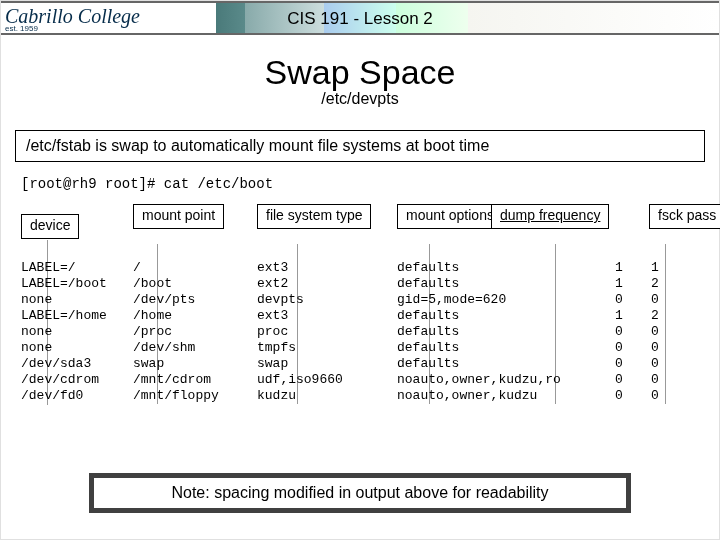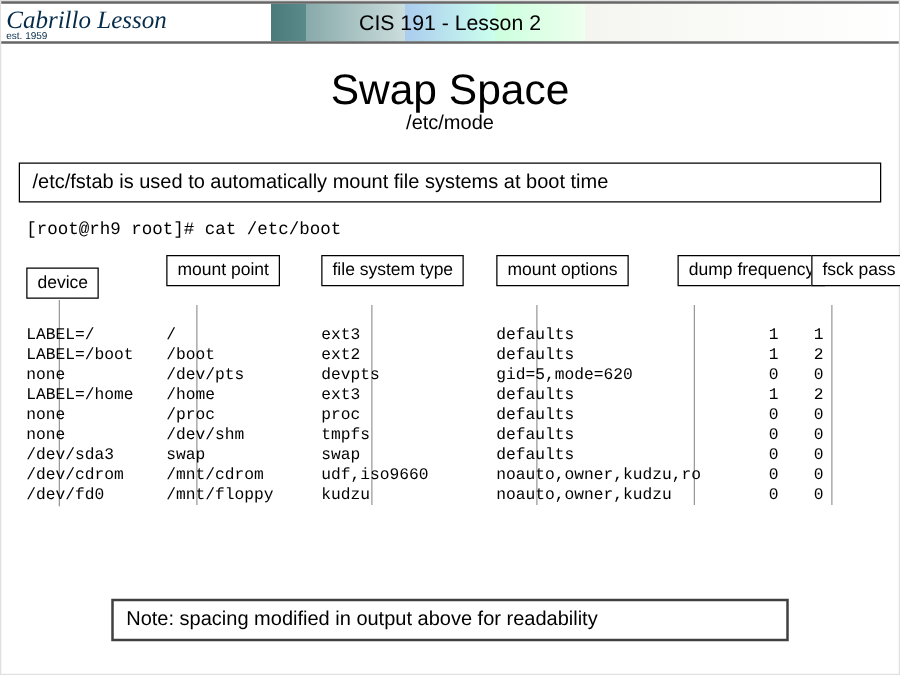--- a/index.html
+++ b/index.html
@@ -106,63 +106,64 @@
   }
   .data-area {
     position: absolute;
     top: 62px;
     font-family: "Courier New", monospace;
     font-size: 13px;
     line-height: 16px;
     white-space: pre;
   }
   .note-box {
-    border: 2px solid #404040;
+    border: 5px solid #404040;
     position: absolute;
     left: 88px;
     right: 88px;
     bottom: 26px;
     padding: 6px 10px;
     font-size: 16px;
+    text-align: center;
     font-family: Arial, sans-serif;
     margin-top: 24px;
   }
 </style>
 </head>
 <body>
 
 <div class="slide">
 
   <div class="header-bar">
     <div class="logo">
-      <span>Cabrillo Lesson</span>
+      <span>Cabrillo College</span>
       <small>est. 1959</small>
     </div>
     <div class="course">CIS 191 - Lesson 2</div>
   </div>
 
   <div class="title">Swap Space</div>
-  <div class="subtitle">/etc/mode</div>
+  <div class="subtitle">/etc/devpts</div>
 
   <div class="expl-box">
-    <span>/etc/fstab is used to automatically mount file systems at boot time</span>
+    <span>/etc/fstab is swap to automatically mount file systems at boot time</span>
   </div>
 
   <div class="cmd-line">[root@rh9 root]# cat /etc/boot</div>
 
   <div class="column-area">
 
     <div class="col-head" style="left:20px;top:16px;">device</div>
     <div class="col-head" style="left:256px;">file system
 type</div>
     <div class="col-head" style="left:132px;">mount
 point</div>
     <div class="col-head" style="left:396px;">mount
 options</div>
-    <div class="col-head" style="left:541px;">dump
+    <div class="col-head" style="left:490px;text-decoration:underline;">dump
 frequency</div>
     <div class="col-head" style="left:648px;">fsck
 pass</div>
 
     <div class="connector" style="left:46px;top:42px;height:165px;"></div>
     <div class="connector" style="left:156px;top:46px;height:160px;"></div>
     <div class="connector" style="left:296px;top:46px;height:160px;"></div>
     <div class="connector" style="left:428px;top:46px;height:160px;"></div>
     <div class="connector" style="left:554px;top:46px;height:160px;"></div>
     <div class="connector" style="left:664px;top:46px;height:160px;"></div>

